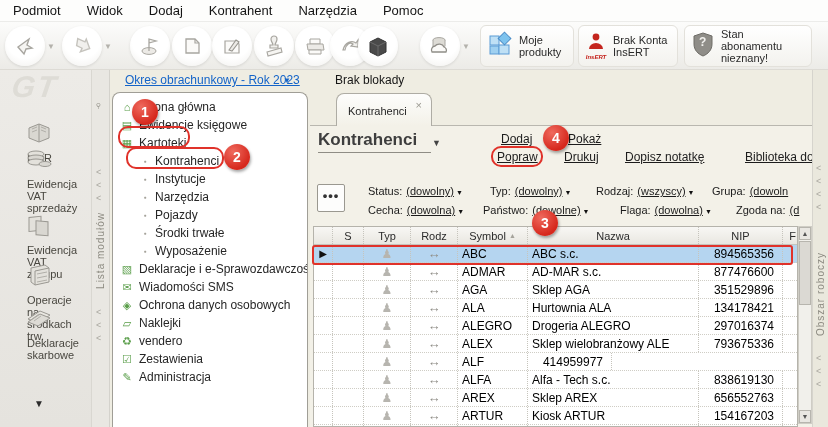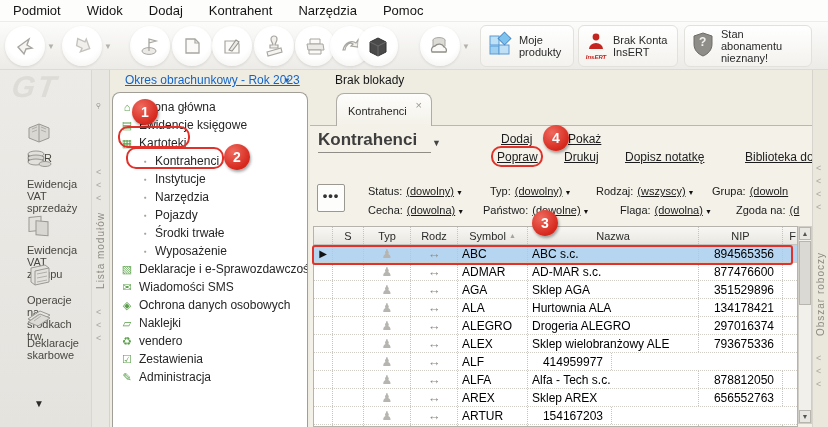--- a/index.html
+++ b/index.html
@@ -543,21 +543,21 @@
           <div class="gcell c0"></div>
             <div class="gcell c1"></div>
           <div class="gcell c2">
               <span class="person-ico">♟</span>
             </div>
           <div class="gcell c3">
               <span class="transfer-ico">↔</span>
             </div>
           <div class="gcell c4">ALFA</div>
           <div class="gcell c5">Alfa - Tech s.c.</div>
-          <div class="gcell c6">878812050</div>
+          <div class="gcell c6">838619130</div>
           <div class="gcell c7"></div>
         </div>
         <div class="grow">
           <div class="gcell c0"></div>
             <div class="gcell c1"></div>
           <div class="gcell c2">
               <span class="person-ico">♟</span>
             </div>
           <div class="gcell c3">
               <span class="transfer-ico">↔</span>
@@ -570,20 +570,21 @@
         <div class="grow">
           <div class="gcell c0"></div>
             <div class="gcell c1"></div>
           <div class="gcell c2">
               <span class="person-ico">♟</span>
             </div>
           <div class="gcell c3">
               <span class="transfer-ico">↔</span>
             </div>
           <div class="gcell c4">ARTUR</div>
+          <div class="gcell c5">Kiosk ARTUR</div>
           <div class="gcell c6">154167203</div>
           <div class="gcell c7"></div>
         </div>
         <div class="grow">
           <div class="gcell c0"></div>
             <div class="gcell c1"></div>
           <div class="gcell c2">
               <span class="person-ico">♟</span>
             </div>
           <div class="gcell c3">

